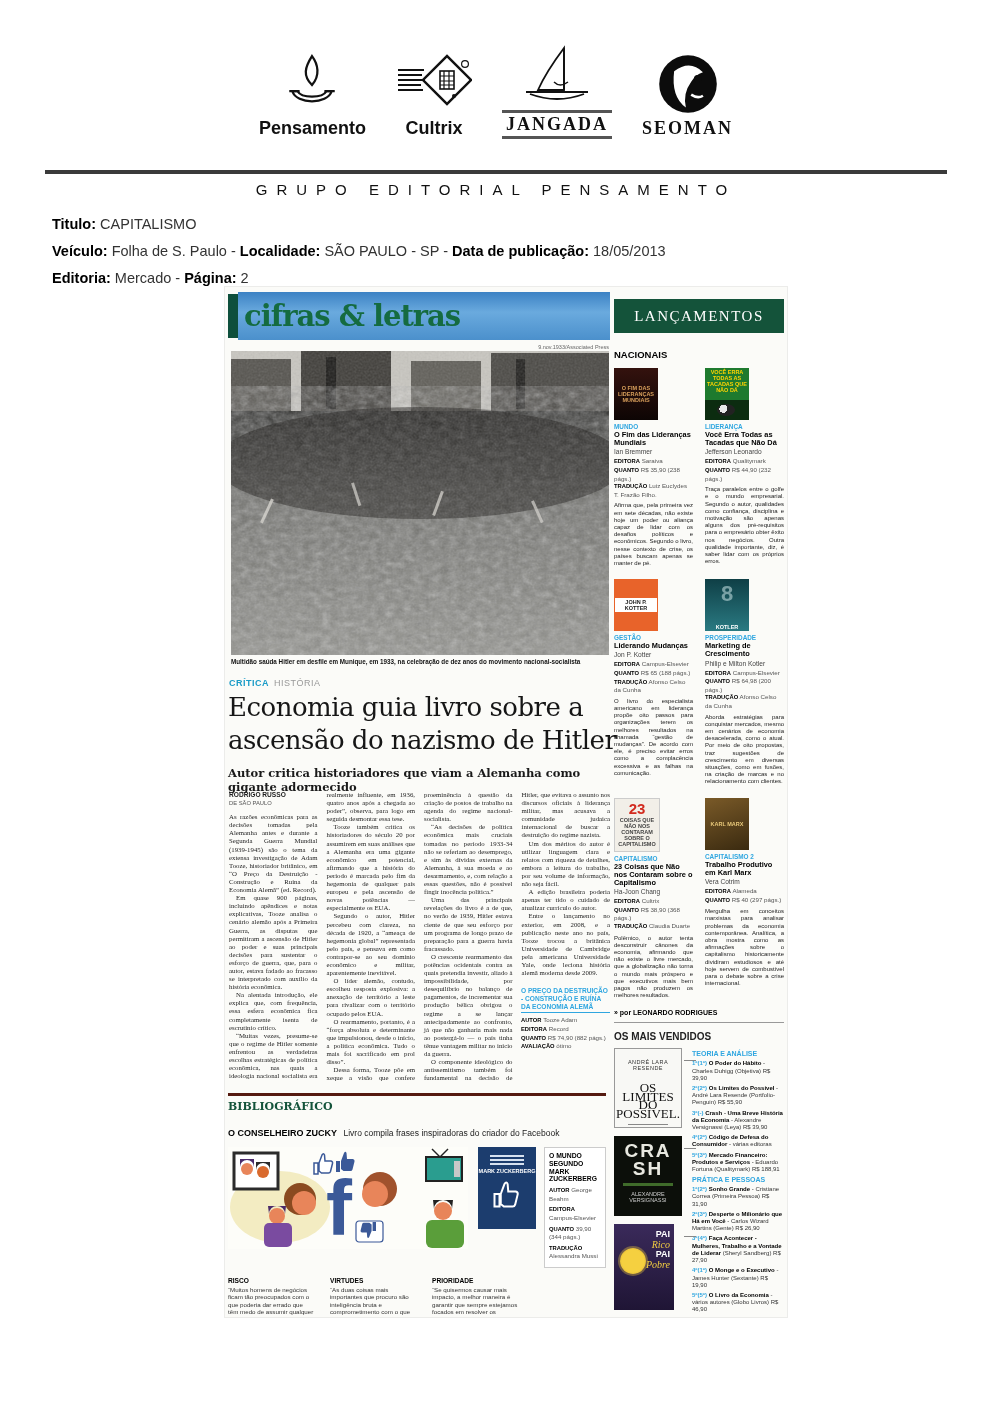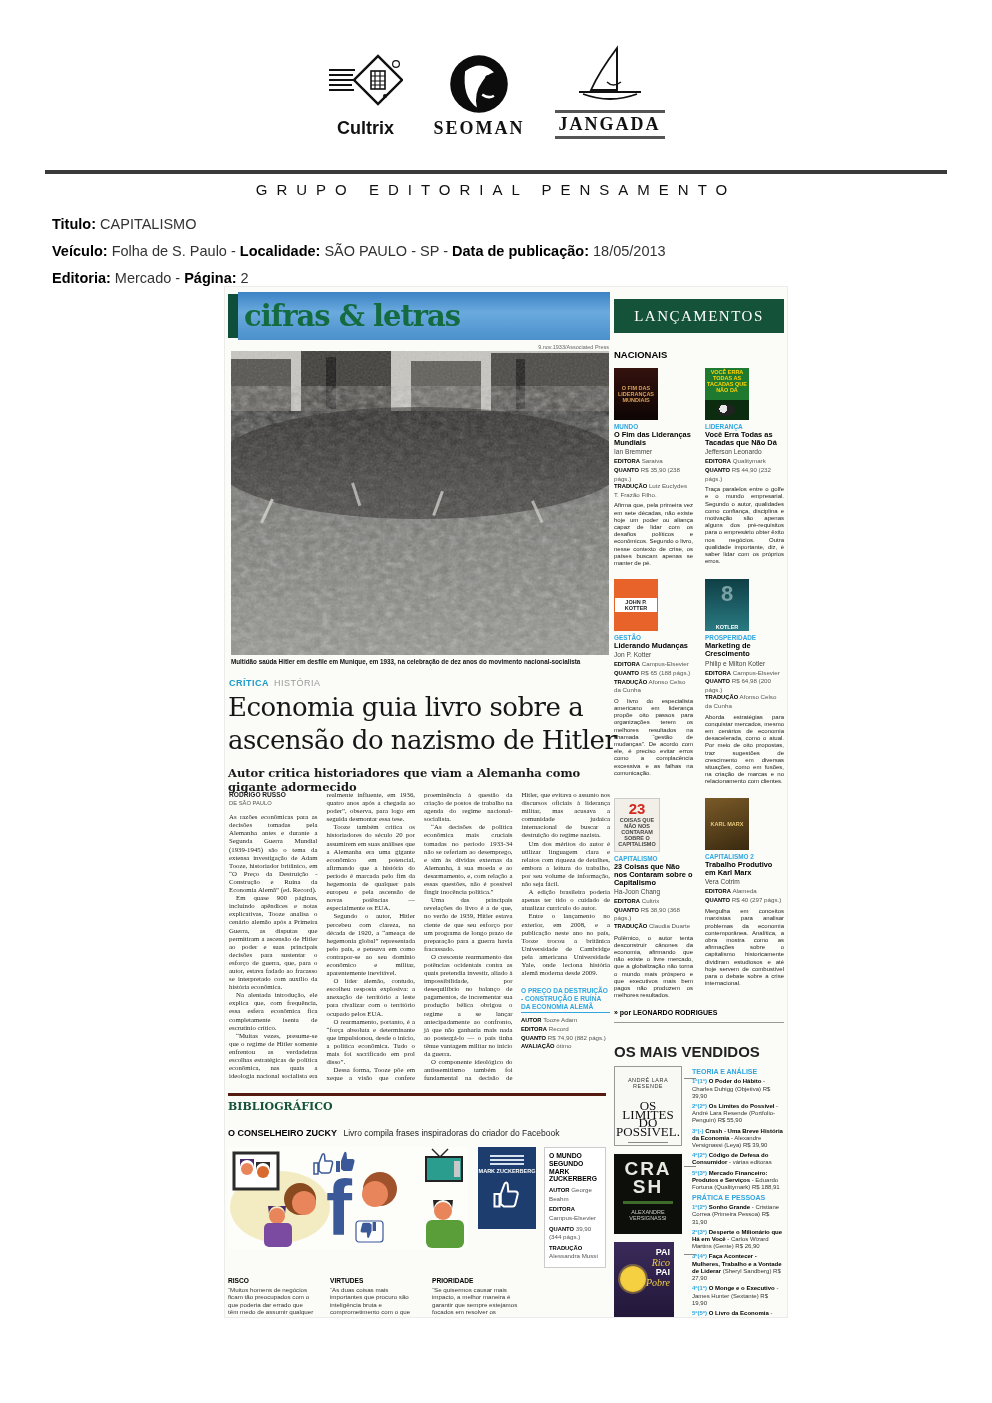--- a/index.html
+++ b/index.html
@@ -71,21 +71,21 @@
   .cov4{background:#f2efe8;border:1px solid #ccc;flex-direction:column;display:flex;}
   .c23{font-size:15px;font-weight:bold;color:#d22a1e;line-height:15px;}
   .cov4 .covt{color:#444;font-size:5.5px;}
   .cov5{background:linear-gradient(160deg,#7a5a28,#3a2a10);}
   .cov5 .covt{color:#e8c87a;}
   .bcat{color:#2fa6e0;font-weight:bold;font-size:6.4px;margin-bottom:1px;}
   .btit{font-weight:bold;font-size:7.4px;line-height:8.2px;color:#000;}
   .bauth{font-size:6.6px;color:#444;margin:1px 0 2px;}
   .bdesc{font-size:6px;line-height:7.2px;text-align:justify;color:#222;margin:4px 0 0;}
   .por{margin:10px 0 6px;font-weight:bold;font-size:7px;color:#000;}
-  .bsvh{border-top:1px solid #999;padding-top:20px;font-size:15px;font-weight:bold;margin-bottom:6px;}
+  .bsvh{border-top:1px solid #999;padding-top:8px;font-size:10px;font-weight:bold;margin-bottom:6px;}
   .bsv{display:flex;gap:8px;}
   .bsvcov{width:70px;flex:none;}
   .bcov{position:relative;margin-bottom:8px;}
   .tick{position:absolute;right:-12px;top:12px;width:12px;height:1px;background:#888;}
   .covlim{width:68px;height:80px;background:#f8f8f5;border:1px solid #999;text-align:center;padding-top:10px;box-sizing:border-box;}
   .covlim .a{font-size:5.5px;color:#333;letter-spacing:.5px;}
   .covlim .t{font-family:"Liberation Serif",serif;font-size:13px;color:#111;margin-top:13px;line-height:8.5px;}
   .covlim .r{width:40px;height:1px;background:#888;margin:6px auto 0;}
   .covcrash{width:68px;height:80px;background:#0c0f0a;text-align:center;padding-top:6px;box-sizing:border-box;}
   .covcrash .t{font-size:19px;font-weight:bold;color:#e8e8e0;line-height:18px;letter-spacing:2px;white-space:pre-line;}
@@ -120,53 +120,63 @@
   .qcol{width:86px;}
   .qh{font-weight:bold;font-size:6.6px;color:#000;margin-bottom:2px;}
   .qt{font-size:6.2px;line-height:7.5px;color:#333;}
 </style>
 </head>
 <body>
 
 <div class="logos">
   <div class="logoitem">
     <span class="logoimg">
+      <svg width="62" height="64" viewBox="0 0 60 60">
+          <path d="M30 3 C23 14 21 22 30 31 C38 22 36 11 30 3 Z" fill="none" stroke="#111" stroke-width="2.2"></path>
+          <path d="M11 37 C15 50 45 50 49 37 L44 37 C40 44 20 44 16 37 Z" fill="none" stroke="#111" stroke-width="2.2"></path>
+          <path d="M8 37 h10 M42 37 h10" stroke="#111" stroke-width="2.2"></path>
+        </svg>
+    </span>
+    <span class="loglab">Pensamento</span>
+  </div>
+  <div class="logoitem">
+    <span class="logoimg">
       <svg width="76" height="64" viewBox="0 0 76 60">
           <rect x="34" y="9" width="34" height="34" transform="rotate(45 51 26)" fill="none" stroke="#111" stroke-width="2.4"></rect>
           <path d="M2 16 h26 M2 21 h24 M2 26 h27 M2 31 h23 M2 36 h25" stroke="#111" stroke-width="2.2"></path>
           <rect x="44" y="17" width="14" height="18" fill="none" stroke="#111" stroke-width="1.6"></rect>
           <path d="M48 17 v18 M53 17 v18 M44 22 h14 M44 27 h14 M44 31 h14" stroke="#111" stroke-width="1.2"></path>
           <circle cx="69" cy="10" r="3.4" fill="none" stroke="#111" stroke-width="1.2"></circle>
           <circle cx="58" cy="42" r="2" fill="#111"></circle>
         </svg>
     </span>
     <span class="loglab">Cultrix</span>
-  </div>
-  <div class="logoitem">
-    <span class="logoimg">
-      <svg width="64" height="64" viewBox="0 0 60 60">
-          <circle cx="30" cy="30" r="27" fill="#0c0c0c"></circle>
-          <path d="M17 18 q15 -11 27 1 q-7 2 -11 9 q-8 11 -5 24 q-14 -10 -11 -34 z" fill="#fff"></path>
-          <circle cx="39" cy="25" r="3.4" fill="#0c0c0c"></circle>
-          <path d="M33 40 q6 4 11 1" stroke="#fff" stroke-width="2.4" fill="none"></path>
-        </svg>
-    </span>
-    <span class="loglab serif">SEOMAN</span>
   </div>
   <div class="logoitem">
     <span class="logoimg">
       <svg width="78" height="64" viewBox="0 0 78 60">
           <path d="M46 2 Q28 26 20 44 L46 44 Z" fill="none" stroke="#111" stroke-width="1.8"></path>
           <path d="M46 2 v42" stroke="#111" stroke-width="1.8"></path>
           <path d="M8 46 h62" stroke="#111" stroke-width="1.8"></path>
           <path d="M12 48 q27 10 54 0" fill="none" stroke="#111" stroke-width="1.8"></path>
           <path d="M36 36 q6 6 14 0" fill="none" stroke="#111" stroke-width="1.4"></path>
         </svg>
     </span>
     <span class="loglab serif janglab">JANGADA</span>
+  </div>
+  <div class="logoitem">
+    <span class="logoimg">
+      <svg width="64" height="64" viewBox="0 0 60 60">
+          <circle cx="30" cy="30" r="27" fill="#0c0c0c"></circle>
+          <path d="M17 18 q15 -11 27 1 q-7 2 -11 9 q-8 11 -5 24 q-14 -10 -11 -34 z" fill="#fff"></path>
+          <circle cx="39" cy="25" r="3.4" fill="#0c0c0c"></circle>
+          <path d="M33 40 q6 4 11 1" stroke="#fff" stroke-width="2.4" fill="none"></path>
+        </svg>
+    </span>
+    <span class="loglab serif">SEOMAN</span>
   </div>
 </div>
 <div class="thickrule"></div>
 <div class="grouptitle">GRUPO EDITORIAL PENSAMENTO</div>
 <div class="metab">
   <div><b>Titulo:</b> <span>CAPITALISMO</span></div>
   <div><b>Veículo:</b> <span>Folha de S. Paulo -</span> <b>Localidade:</b> <span>SÃO PAULO - SP -</span> <b>Data de publicação:</b> <span>18/05/2013</span></div>
   <div><b>Editoria:</b> <span>Mercado -</span> <b>Página:</b> <span>2</span></div>
 </div>
 

